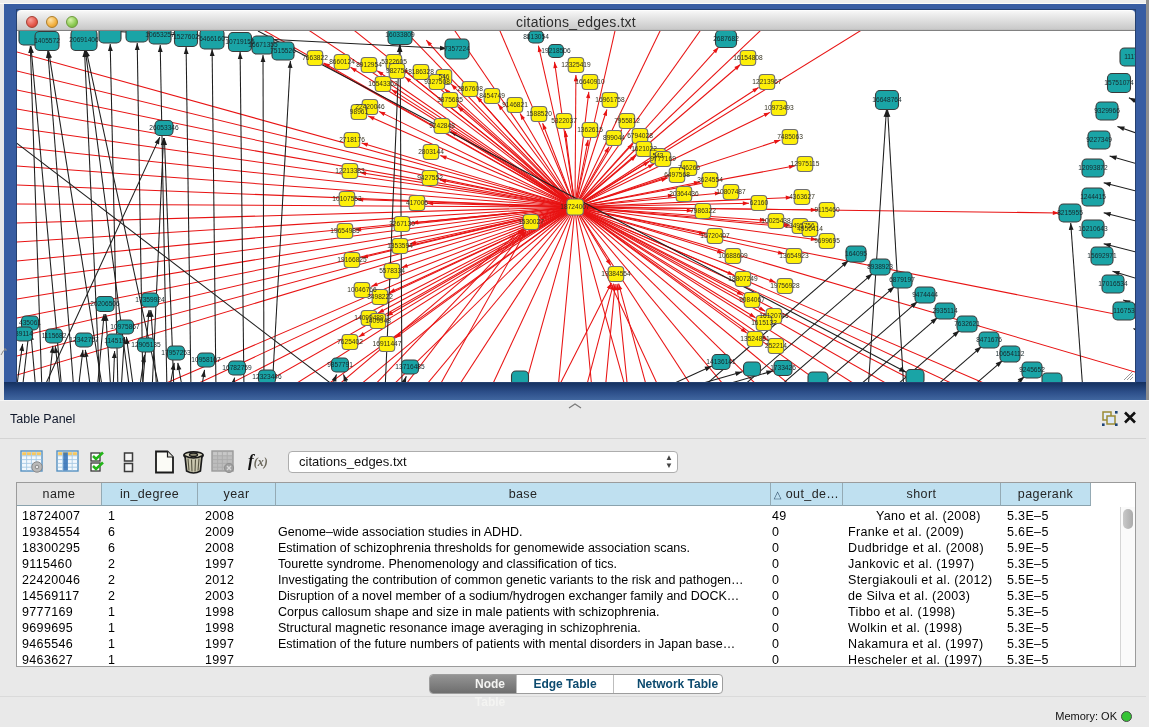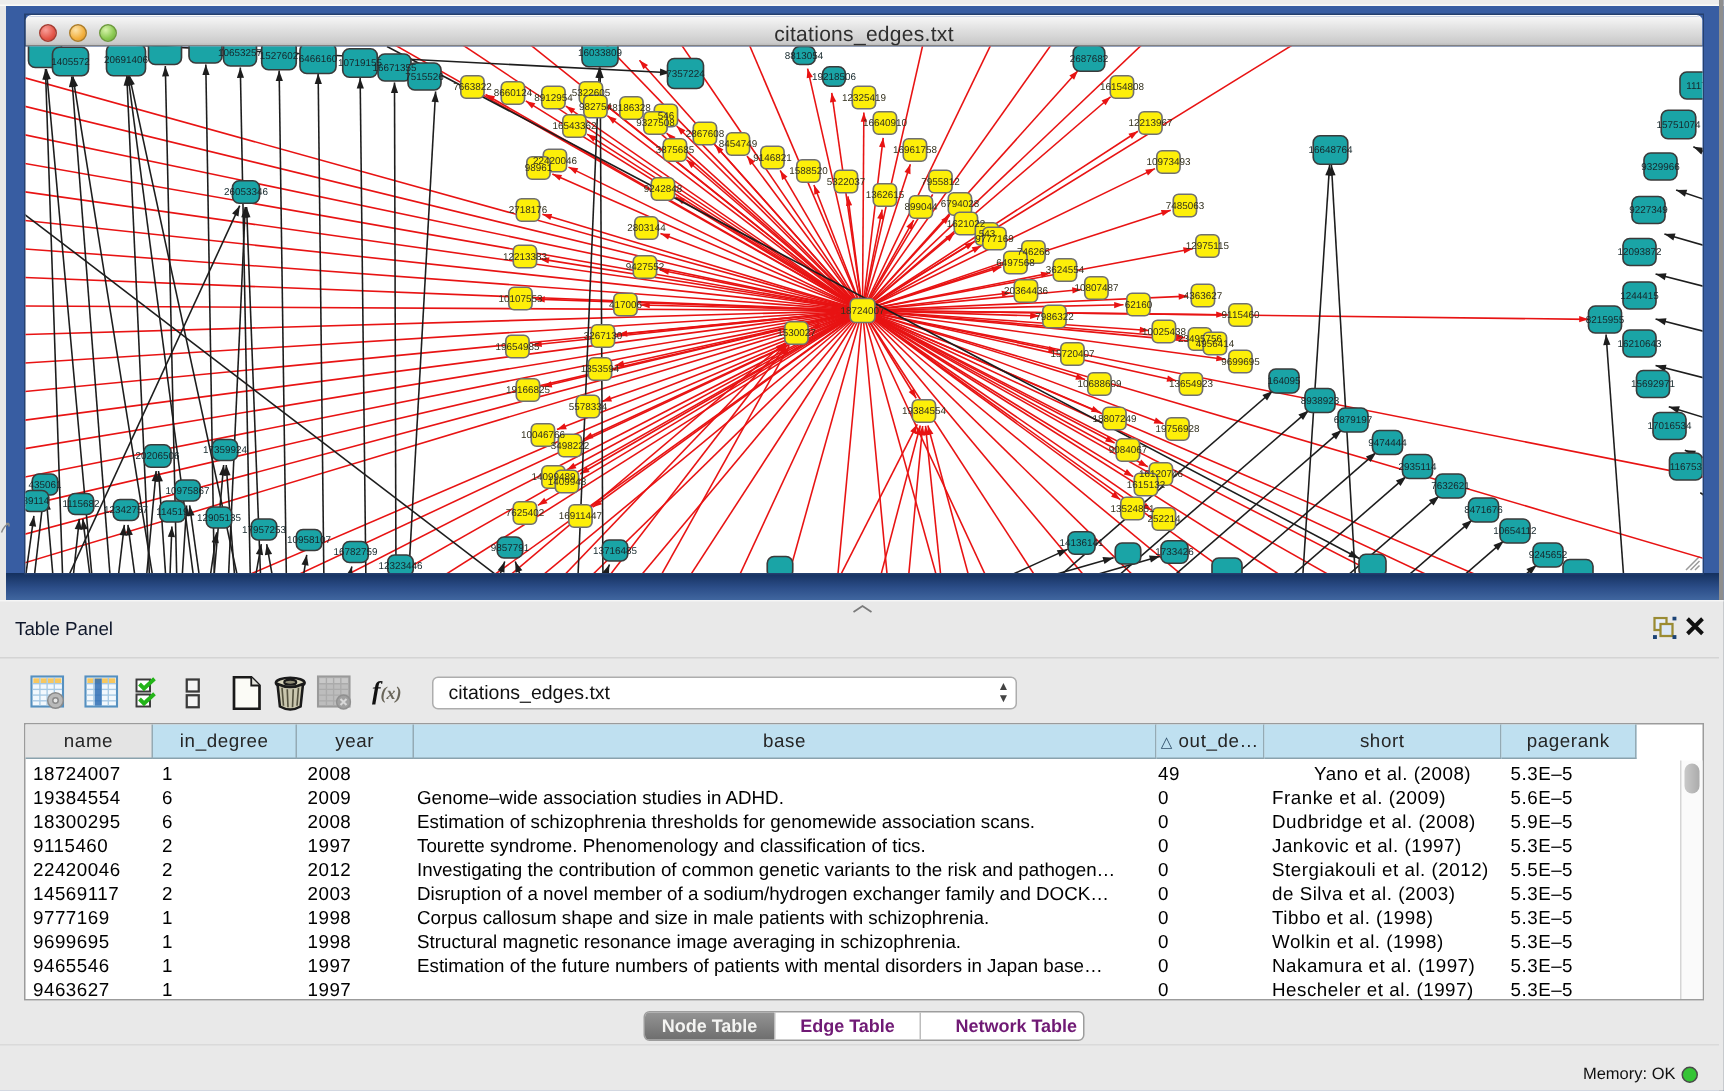--- a/index.html
+++ b/index.html
@@ -27,22 +27,22 @@
 #combo .st { position:absolute; right:4px; top:2px; color:#444; font-size:8px; line-height:8px; text-align:center; }
 #tablebox { position:absolute; left:16px; top:482px; width:1120px; height:185px; background:#fff; border:1px solid #9b9b9b; }
 .hcell { position:absolute; top:483px; height:23px; background:#bfe0f0; border-right:1px solid #94aab4;
   font-size:12.5px; letter-spacing:0.4px; color:#252525; text-align:center; line-height:23px; border-bottom:1px solid #8aa2ad; }
 .trow { position:absolute; left:0px; width:1135px; height:16px; font-size:12.5px; letter-spacing:0.35px; color:#000; }
 .trow span { position:absolute; top:1px; white-space:nowrap; }
 #scrolltrack { position:absolute; left:1120px; top:507px; width:15px; height:159px; background:#fafafa; border-left:1px solid #d5d5d5; }
 #scrollthumb { position:absolute; left:1122.5px; top:509px; width:10px; height:20px; background:linear-gradient(90deg,#c9c9c9,#ababab); border-radius:5px; }
 #tabs { position:absolute; left:429px; top:674px; width:294px; height:20px; border:1px solid #9d9d9d;
   border-radius:4px; background:#fff; font-size:12px; font-weight:bold; }
-.tab { position:absolute; top:0; height:18px; line-height:18px; text-align:center; color:#701a75; }
-#tab1 { left:0; width:86px; background:linear-gradient(#949494,#6e6e6e); color:#f4f4f2; border-radius:3px 0 0 3px; }
+.tab { position:absolute; top:0; height:18px; line-height:18px; text-align:center; color:#0c4a6e; }
+#tab1 { left:0; width:86px; background:linear-gradient(#949494,#6e6e6e); color:#f4f4f2; border-radius:3px 0 0 3px;padding-left:34px; }
 #tab2 { left:86px; width:97px; border-left:1px solid #bdbdbd; }
 #tab3 { left:183px; width:128px; border-left:1px solid #bdbdbd; }
 #statusline { position:absolute; left:0; top:696px; width:1146px; height:1px; background:#dadada; }
 #memok { position:absolute; right:32px; top:710px; font-size:11px; color:#111; }
 #memdot { position:absolute; left:1121px; top:710.5px; width:11px; height:11px; border-radius:50%;
   background:#35c435; border:1px solid #4a4a4a; }
 </style></head>
 <body>
 <div id="desktop">
 

